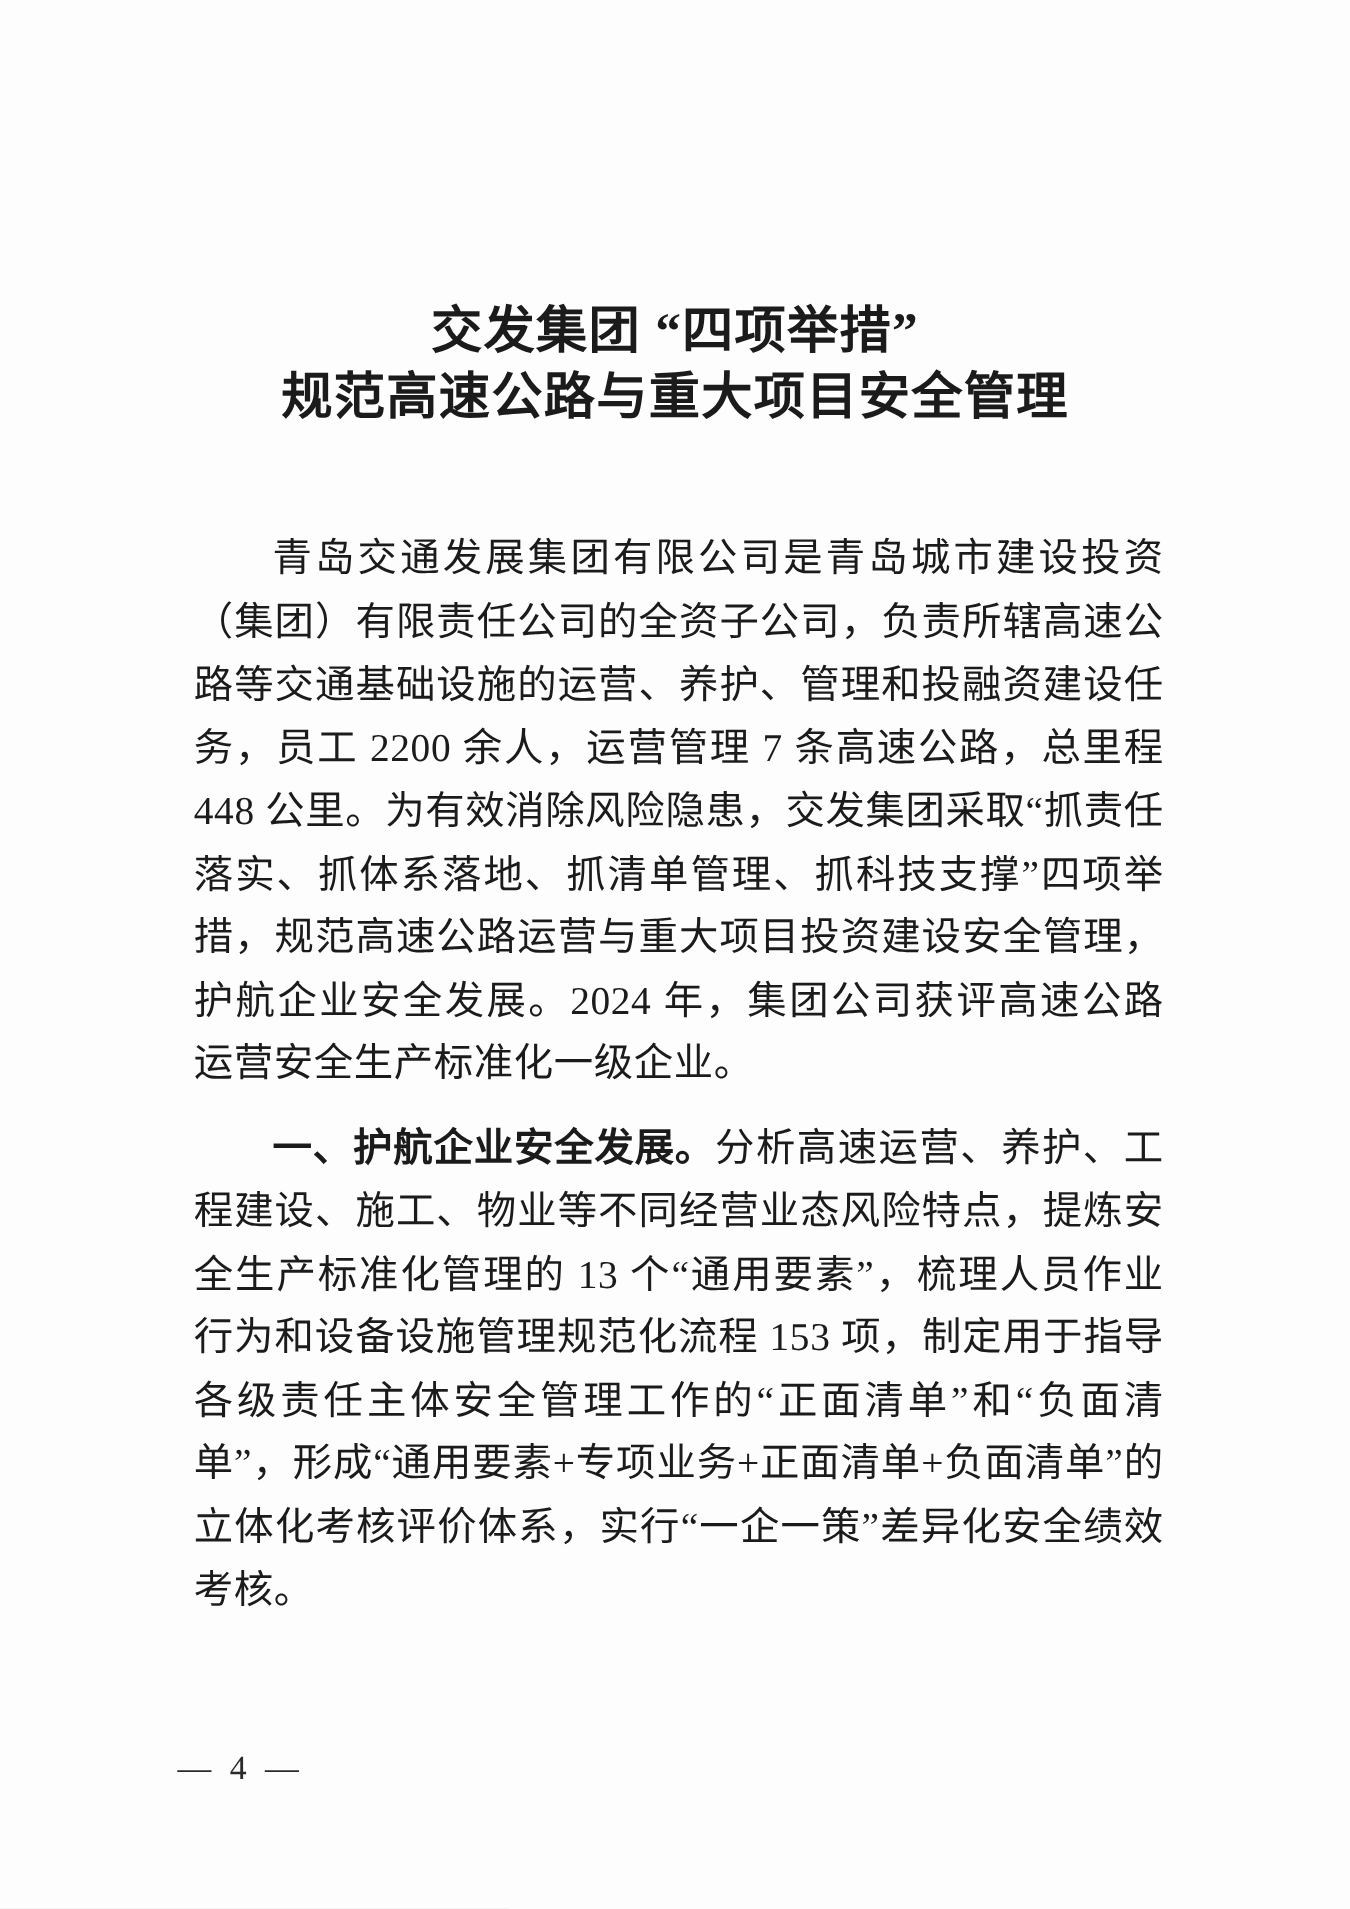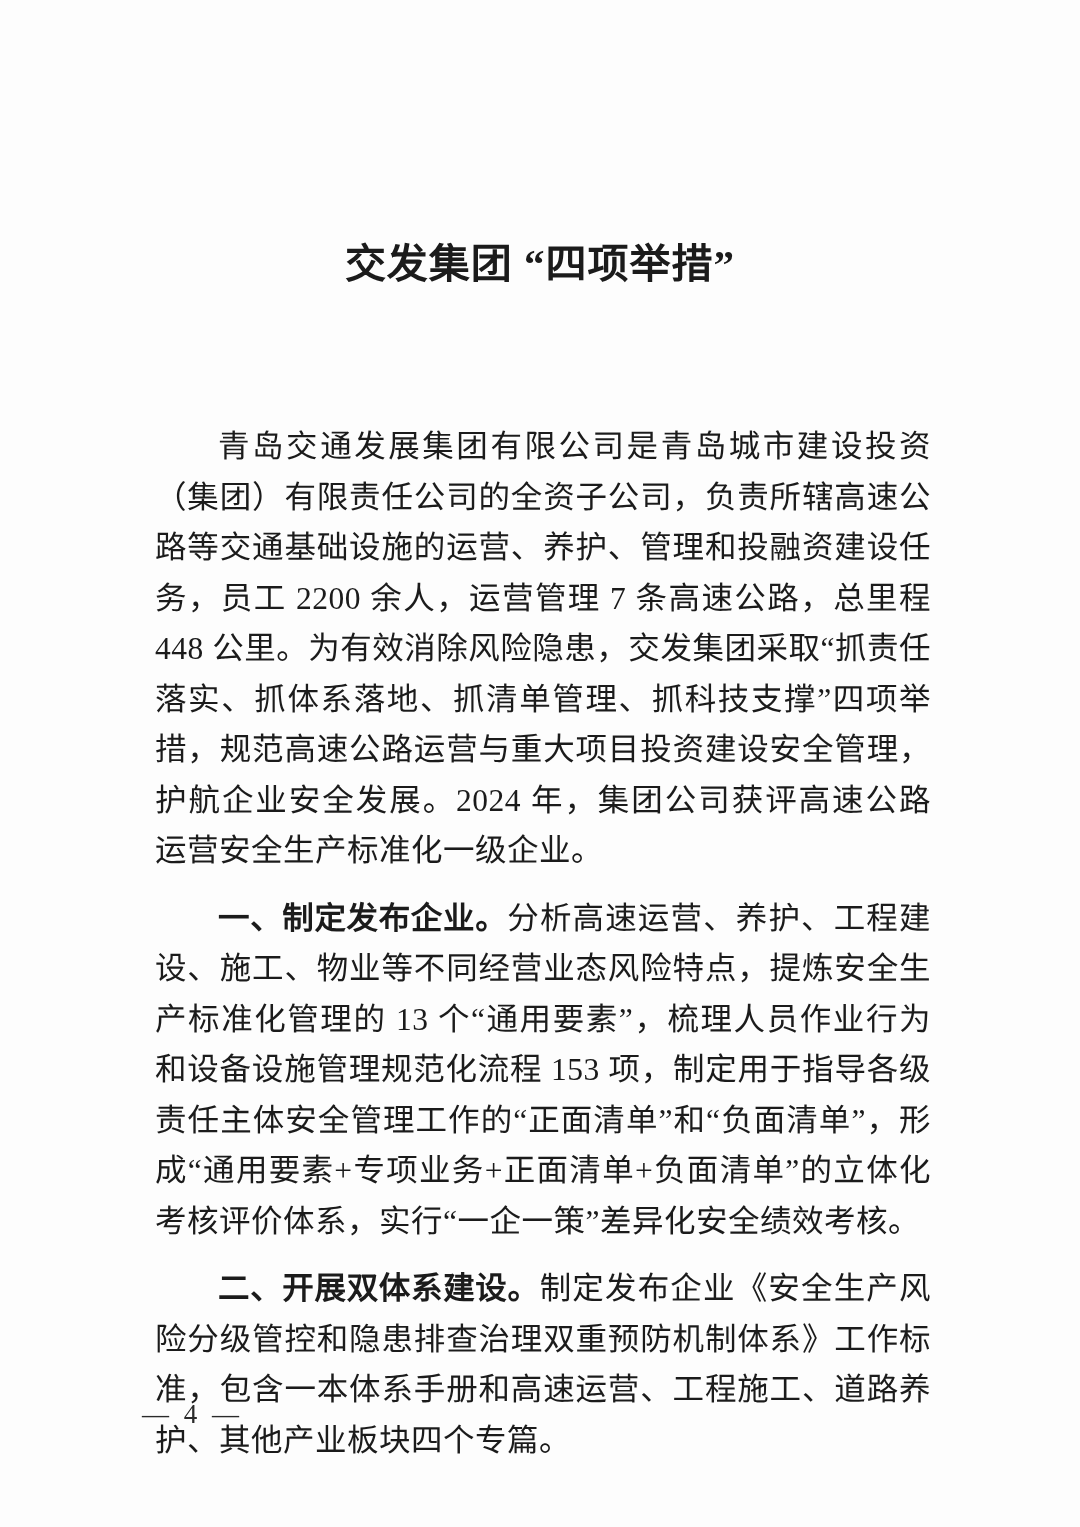--- a/index.html
+++ b/index.html
@@ -62,23 +62,23 @@
     letter-spacing: 4px;
   }
 </style>
 </head>
 <body>
 
 <div class="page">
 
   <div class="title-block">
     <div class="title-line">交发集团 “四项举措”</div>
+    <div class="title-line">规范高速公路与重大项目安全管理</div>
   </div>
 
   <div class="content">
     <p><span>青岛交通发展集团有限公司是青岛城市建设投资（集团）有限责任公司的全资子公司，负责所辖高速公路等交通基础设施的运营、养护、管理和投融资建设任务，员工 2200 余人，运营管理 7 条高速公路，总里程 448 公里。为有效消除风险隐患，交发集团采取“抓责任落实、抓体系落地、抓清单管理、抓科技支撑”四项举措，规范高速公路运营与重大项目投资建设安全管理，护航企业安全发展。2024 年，集团公司获评高速公路运营安全生产标准化一级企业。</span></p>
-    <p><span class="lead">一、制定发布企业。</span><span>分析高速运营、养护、工程建设、施工、物业等不同经营业态风险特点，提炼安全生产标准化管理的 13 个“通用要素”，梳理人员作业行为和设备设施管理规范化流程 153 项，制定用于指导各级责任主体安全管理工作的“正面清单”和“负面清单”，形成“通用要素+专项业务+正面清单+负面清单”的立体化考核评价体系，实行“一企一策”差异化安全绩效考核。</span></p>
-    <p><span class="lead">二、开展双体系建设。</span><span>制定发布企业《安全生产风险分级管控和隐患排查治理双重预防机制体系》工作标准，包含一本体系手册和高速运营、工程施工、道路养护、其他产业板块四个专篇。</span></p>
+    <p><span class="lead">一、护航企业安全发展。</span><span>分析高速运营、养护、工程建设、施工、物业等不同经营业态风险特点，提炼安全生产标准化管理的 13 个“通用要素”，梳理人员作业行为和设备设施管理规范化流程 153 项，制定用于指导各级责任主体安全管理工作的“正面清单”和“负面清单”，形成“通用要素+专项业务+正面清单+负面清单”的立体化考核评价体系，实行“一企一策”差异化安全绩效考核。</span></p>
   </div>
 
   <div class="footer">— 4 —</div>
 
 </div>
 
 </body></html>

